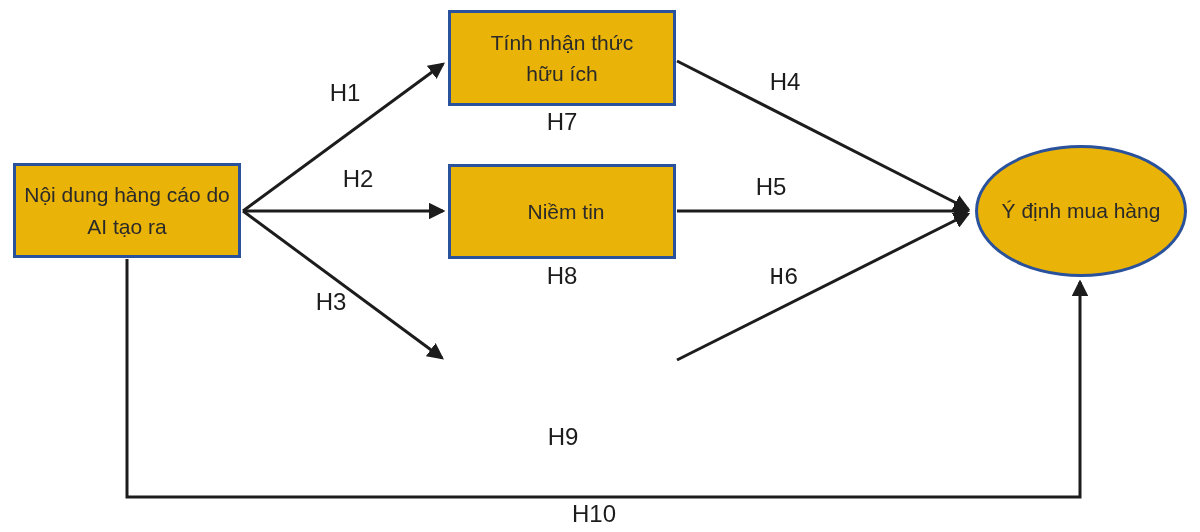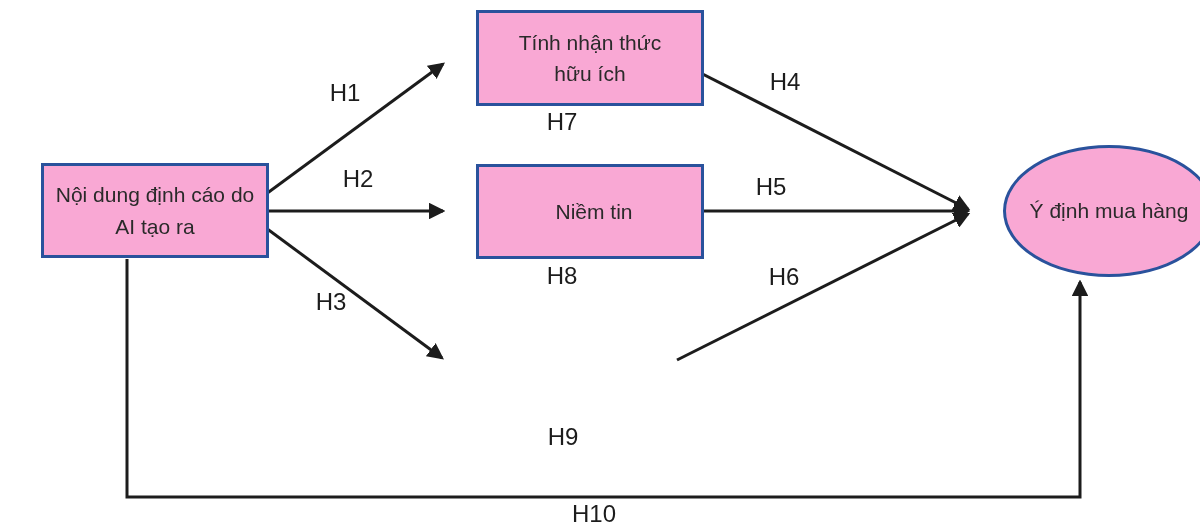--- a/index.html
+++ b/index.html
@@ -30,25 +30,24 @@
     stroke: var(--arrow);
     stroke-width: 3;
     fill: none;
   }
   svg.arrows marker path { fill: var(--arrow); }
   .node {
     position: absolute;
     display: flex; align-items: center; justify-content: center;
     text-align: center;
     border: 3px solid var(--node-border);
-    background: #f9a8d4;
+    background: #eab308;
     color: var(--node-text);
     font-size: 21px;
     line-height: 1.5;
-    margin-left: 28px;
   }
   .node .node-label { white-space: pre-line; }
   .node.ellipse { border-radius: 50%; }
   .hlabel {
     position: absolute;
     transform: translate(-50%, -50%);
     font-size: 24px;
     color: var(--label-text);
     white-space: nowrap;
   }
@@ -67,21 +66,21 @@
     <line class="edge" x1="243" y1="211" x2="443" y2="64" marker-end="url(#ah)"></line>
     <line class="edge" x1="243" y1="211" x2="443" y2="211" marker-end="url(#ah)"></line>
     <line class="edge" x1="243" y1="211" x2="442" y2="358" marker-end="url(#ah)"></line>
     <line class="edge" x1="677" y1="61" x2="968" y2="209" marker-end="url(#ah)"></line>
     <line class="edge" x1="677" y1="211" x2="968" y2="211" marker-end="url(#ah)"></line>
     <line class="edge" x1="677" y1="360" x2="968" y2="214" marker-end="url(#ah)"></line>
     <polyline class="edge" points="127,259 127,497 1080,497 1080,282" marker-end="url(#ah)"></polyline>
   </svg>
 
   <div class="node" style="left:13px; top:163px; width:228px; height:95px;">
-    <span class="node-label">Nội dung định cáo do
+    <span class="node-label">Nội dung hàng cáo do
 AI tạo ra</span>
   </div>
 
   <div class="node" style="left:448px; top:10px; width:228px; height:96px;">
     <span class="node-label">Tính nhận thức
 hữu ích</span>
   </div>
 
   <div class="node" style="left:448px; top:164px; width:228px; height:95px;padding-left:8px;">
     <span class="node-label">Niềm tin</span>
@@ -90,19 +89,19 @@
 
   <div class="node ellipse" style="left:975px; top:145px; width:212px; height:132px;">
     <span class="node-label">Ý định mua hàng</span>
   </div>
 
   <div class="hlabel" style="left:345px; top:93px;">H1</div>
   <div class="hlabel" style="left:358px; top:179px;">H2</div>
   <div class="hlabel" style="left:331px; top:302px;">H3</div>
   <div class="hlabel" style="left:785px; top:82px;">H4</div>
   <div class="hlabel" style="left:771px; top:187px;">H5</div>
-  <div class="hlabel" style="left:784px; top:277px;">H6</div>
+  <div class="hlabel" style="left:784px; top:277px;font-family:Liberation Mono, monospace;">H6</div>
   <div class="hlabel" style="left:562px; top:122px;">H7</div>
   <div class="hlabel" style="left:562px; top:276px;">H8</div>
   <div class="hlabel" style="left:563px; top:437px;">H9</div>
   <div class="hlabel" style="left:594px; top:514px;">H10</div>
 
 </div>
 
 </body></html>

